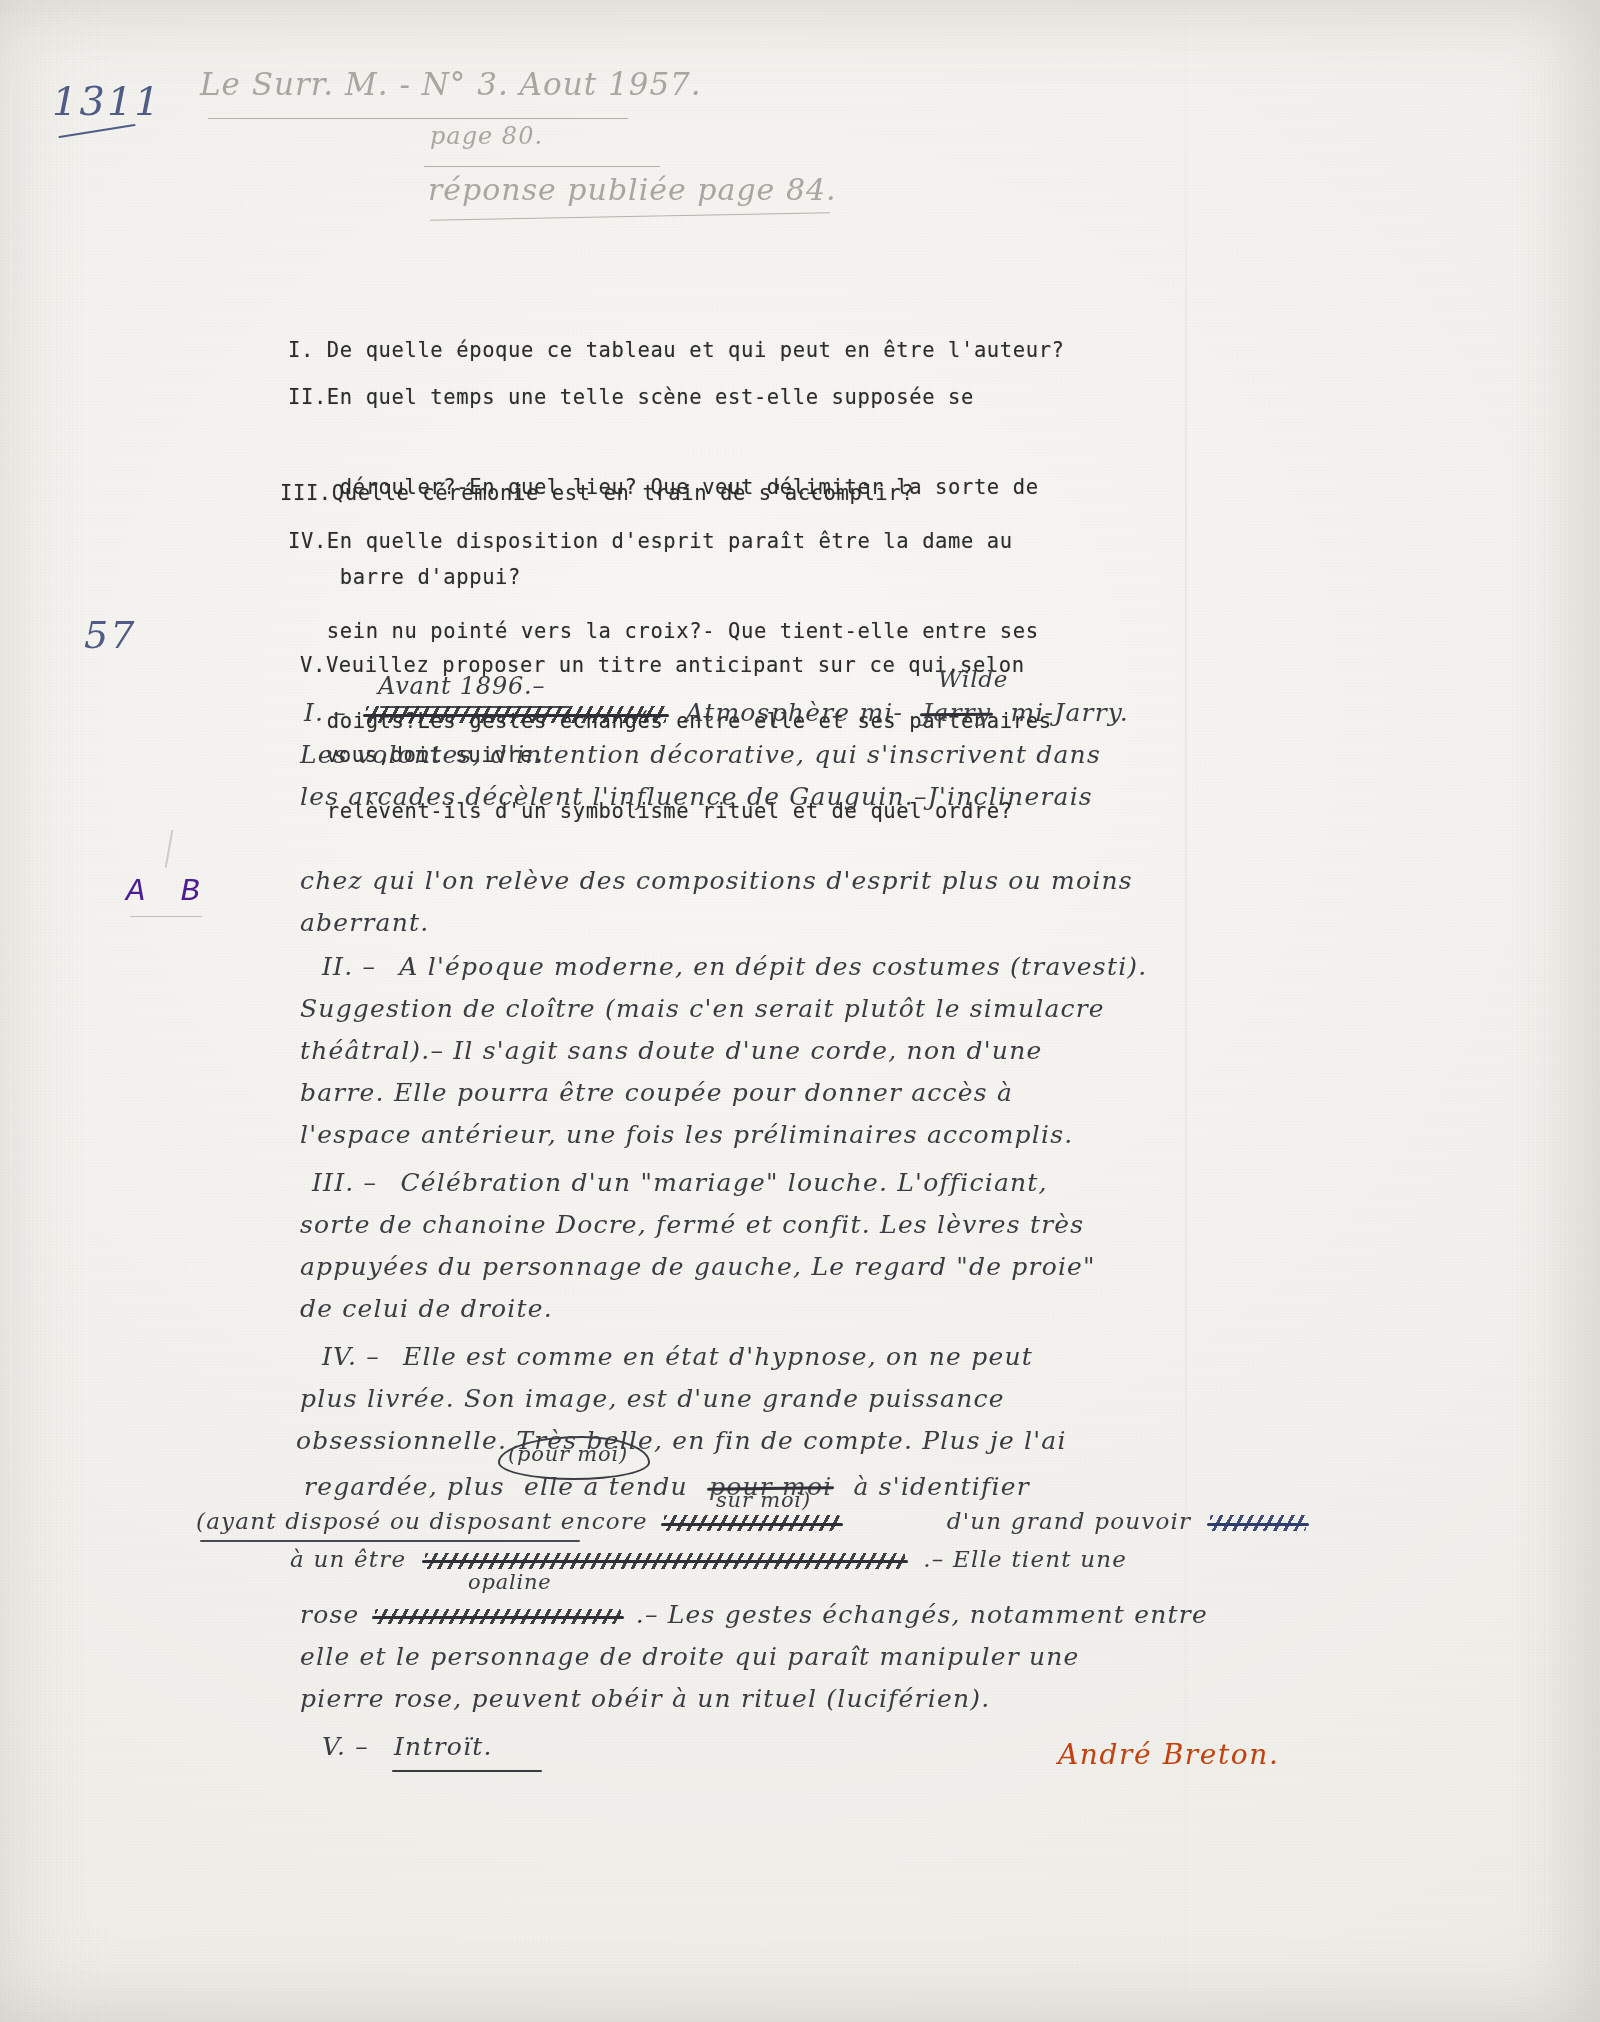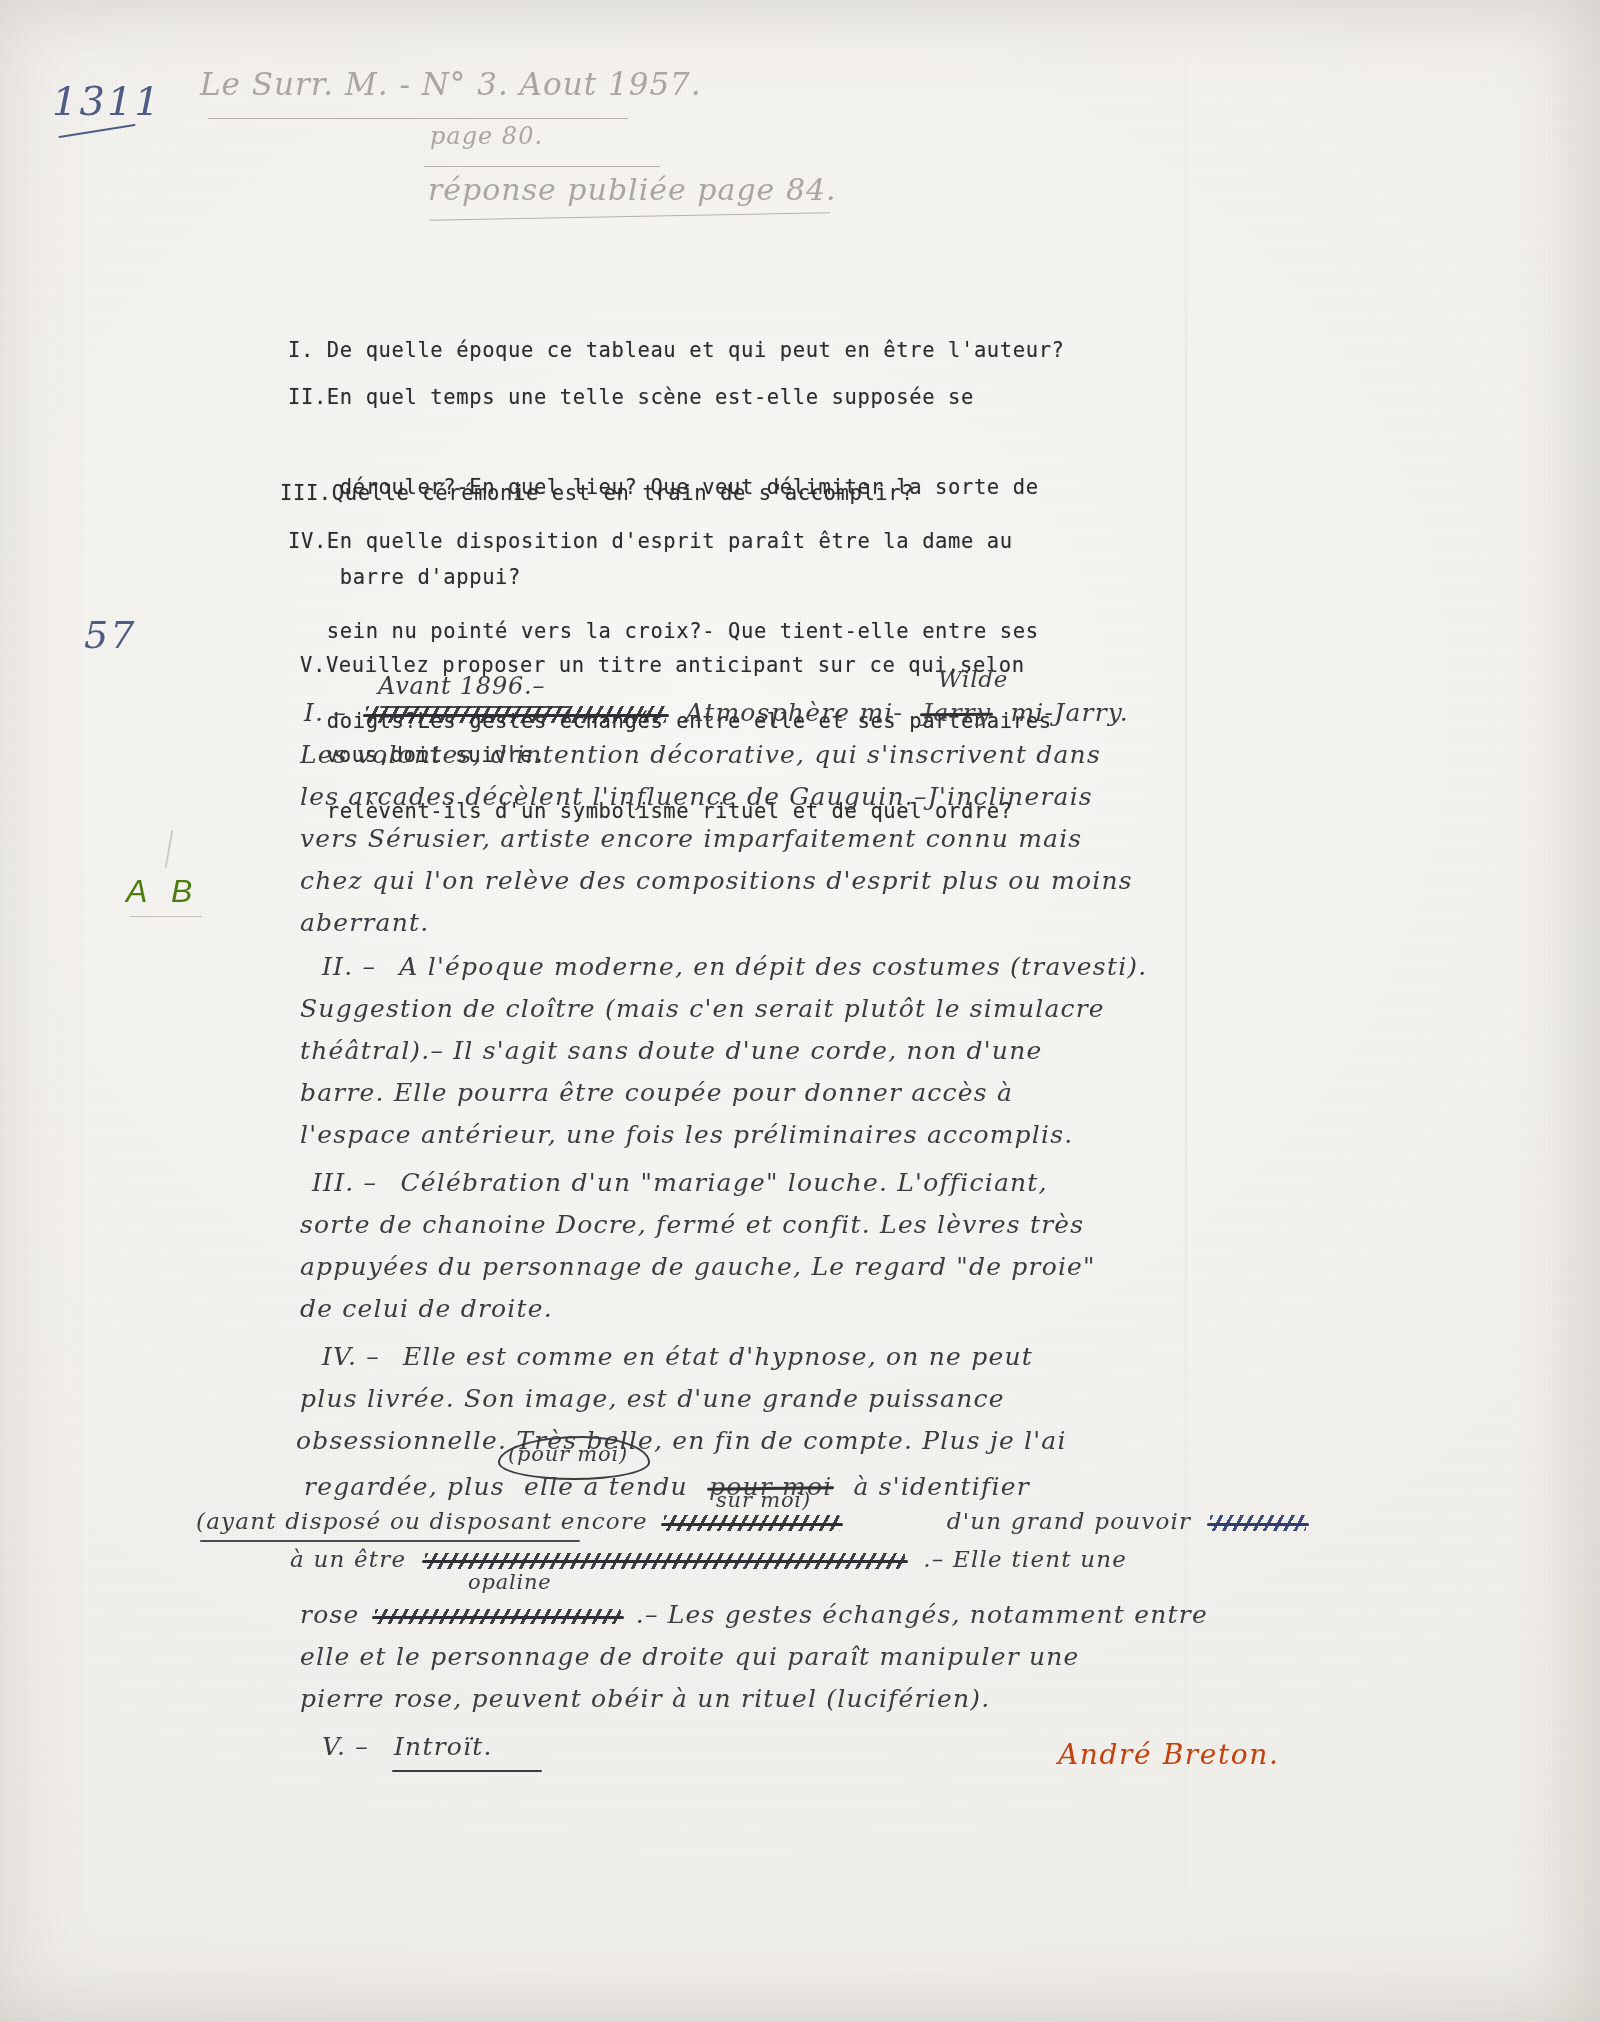--- a/index.html
+++ b/index.html
@@ -43,22 +43,22 @@
     letter-spacing:2px;
     white-space:nowrap;
   }
   .annot-blue .ul{
     display:block;height:2px;background:#4f5d86;
     transform:rotate(-9deg);
     border-radius:2px;
   }
   .annot-pencil{
     position:absolute;
-    color:#4d7c0f;
-    font-family:Liberation Sans, sans-serif;
+    color:#4c1d95;
+    font-family:Liberation Mono, monospace;
     font-style:italic;
     white-space:nowrap;
   }
 
   
   .pencil-line{
     position:absolute;
     color:#a9a6a1;
     font-family:"DejaVu Serif",serif;
     font-style:italic;
@@ -215,21 +215,20 @@
   <div class="hw-row" style="left:304px;top:698px;">
     <span>I. –</span>
     <span class="scribble" style="width:300px;height:26px;margin:0 10px;">Ambiance britannique</span>
     <span>Atmosphère mi-</span>
     <span class="strike" style="margin:0 10px;">Jarry</span>
     <span>mi-Jarry.</span>
   </div>
 
   <div class="hw-row" style="left:300px;top:740px;">Les volontes, d'intention décorative, qui s'inscrivent dans</div>
   <div class="hw-row" style="left:300px;top:782px;">les arcades décèlent l'influence de Gauguin.–J'inclinerais</div>
-  <div class="hw-row" style="left:300px;top:824px;">vers Sérusier, artiste encore imparfaitement connu mais</div>
   <div class="hw-row" style="left:300px;top:866px;">chez qui l'on relève des compositions d'esprit plus ou moins</div>
   <div class="hw-row" style="left:300px;top:908px;">aberrant.</div>
 
   <div class="hw-row" style="left:322px;top:952px;">
     <span>II. –</span>
     <span style="margin-left:14px;">A l'époque moderne, en dépit des costumes (travesti).</span>
   </div>
   <div class="hw-row" style="left:300px;top:994px;">Suggestion de cloître (mais c'en serait plutôt le simulacre</div>
   <div class="hw-row" style="left:300px;top:1036px;">théâtral).– Il s'agit sans doute d'une corde, non d'une</div>
   <div class="hw-row" style="left:300px;top:1078px;">barre. Elle pourra être coupée pour donner accès à</div>

